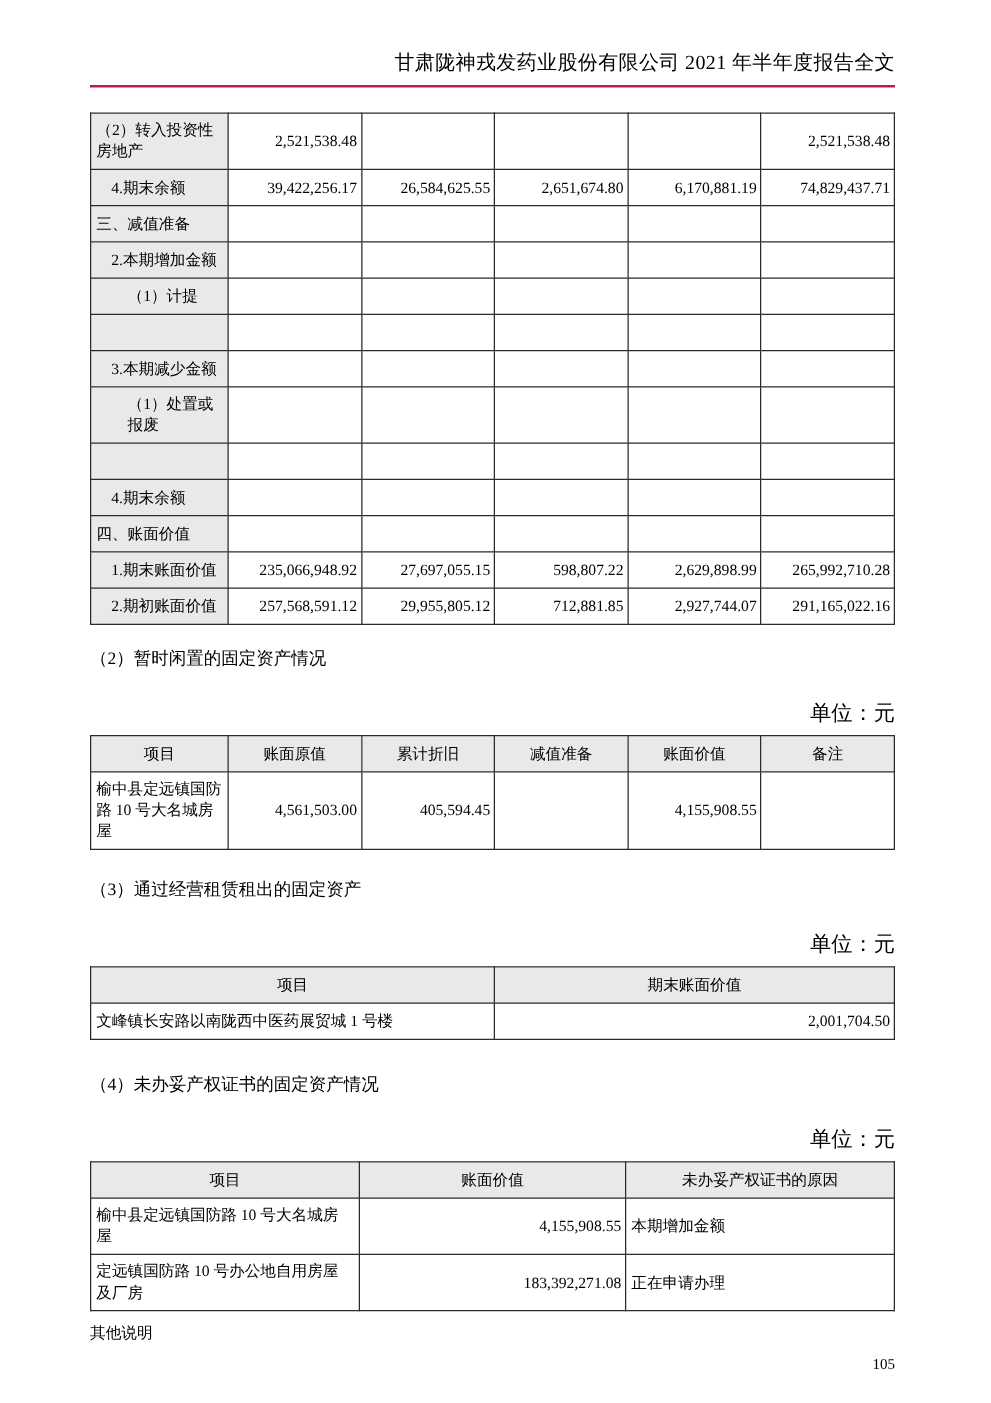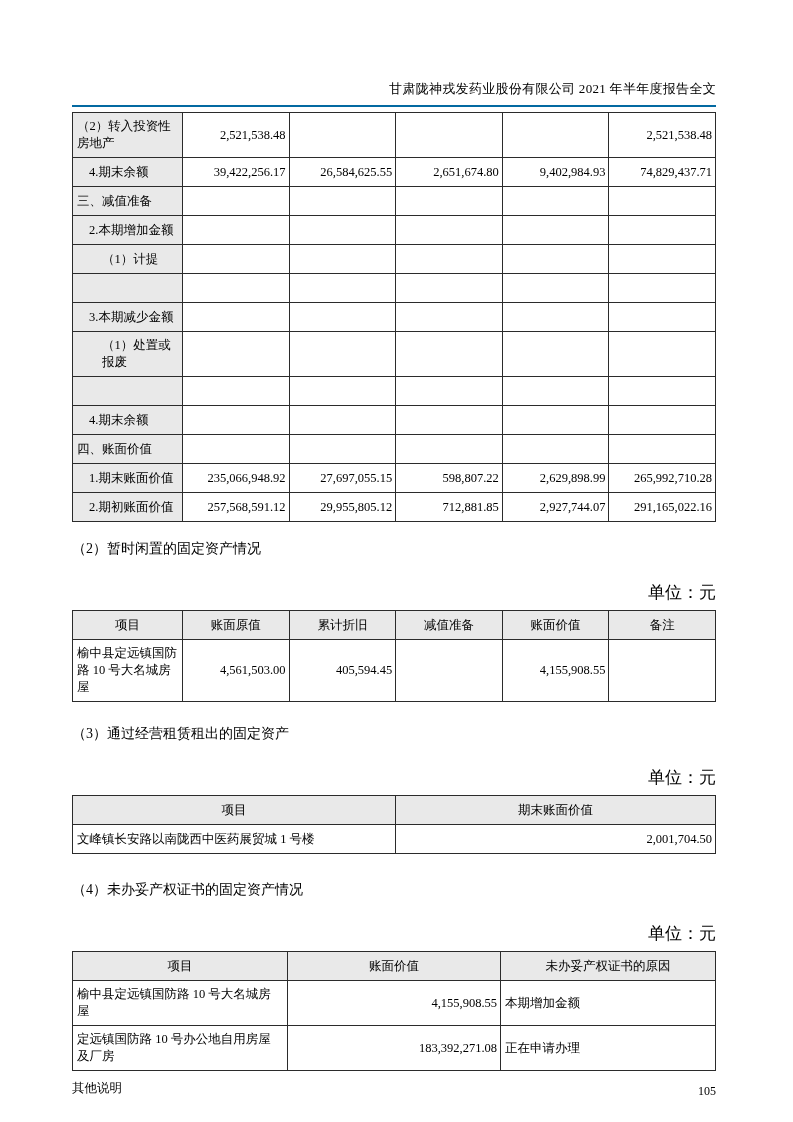--- a/index.html
+++ b/index.html
@@ -8,44 +8,44 @@
   }
   html,body{margin:0;padding:0;}
   body{
     width:793px;height:1122px;
     background:#ffffff;color:#000;
     font-family:"Liberation Serif","DejaVu Serif",serif;
     position:relative;overflow:hidden;
   }
   .content{margin:0 77px 0 72px;}
   .doc-header{
-    padding-top:80px;padding-bottom:7px;
-    text-align:right;font-size:13px;
-    border-bottom:2px solid #0369a1;
+    padding-top:40px;padding-bottom:7px;
+    text-align:right;font-size:16px;
+    border-bottom:2px solid #be185d;
     letter-spacing:0.3px;
   }
   table{
     border-collapse:collapse;width:100%;table-layout:fixed;
     border:1.5px solid var(--border);
   }
   td,th{
     border:1px solid var(--border);
     font-size:12.5px;line-height:17px;
     padding:5px 4px;height:18px;
     vertical-align:middle;overflow:hidden;
     word-break:break-all;
   }
   th{background:var(--fill);font-weight:normal;text-align:center;}
   .label-col{background:var(--fill);text-align:left;}
   .ind-0{padding-left:4px;}
   .ind-1{padding-left:16px;}
   .ind-2{padding-left:29px;}
   .al-right{text-align:right;padding-right:3px;}
   .al-left{text-align:left;padding-left:4px;}
-  .tbl-cont{margin-top:5px;}
+  .tbl-cont{margin-top:20px;}
   .section-title{
     font-size:14px;font-weight:normal;
     margin:18px 0 0 0;
   }
   .sec3-title{margin-top:23px;}
   .sec4-title{margin-top:27px;}
   .unit-line{
     text-align:right;font-size:17px;
     margin:23px 0 6px 0;
   }
@@ -79,21 +79,21 @@
           <td class="al-right"></td>
           <td class="al-right"></td>
           <td class="al-right"></td>
           <td class="al-right">2,521,538.48</td>
         </tr>
         <tr>
           <td class="label-col ind-1">4.期末余额</td>
           <td class="al-right">39,422,256.17</td>
           <td class="al-right">26,584,625.55</td>
           <td class="al-right">2,651,674.80</td>
-          <td class="al-right">9,402,984.93</td>
+          <td class="al-right">6,170,881.19</td>
           <td class="al-right">74,829,437.71</td>
         </tr>
         <tr>
           <td class="label-col ind-0">三、减值准备</td>
           <td class="al-right"></td>
           <td class="al-right"></td>
           <td class="al-right"></td>
           <td class="al-right"></td>
           <td class="al-right"></td>
         </tr>

